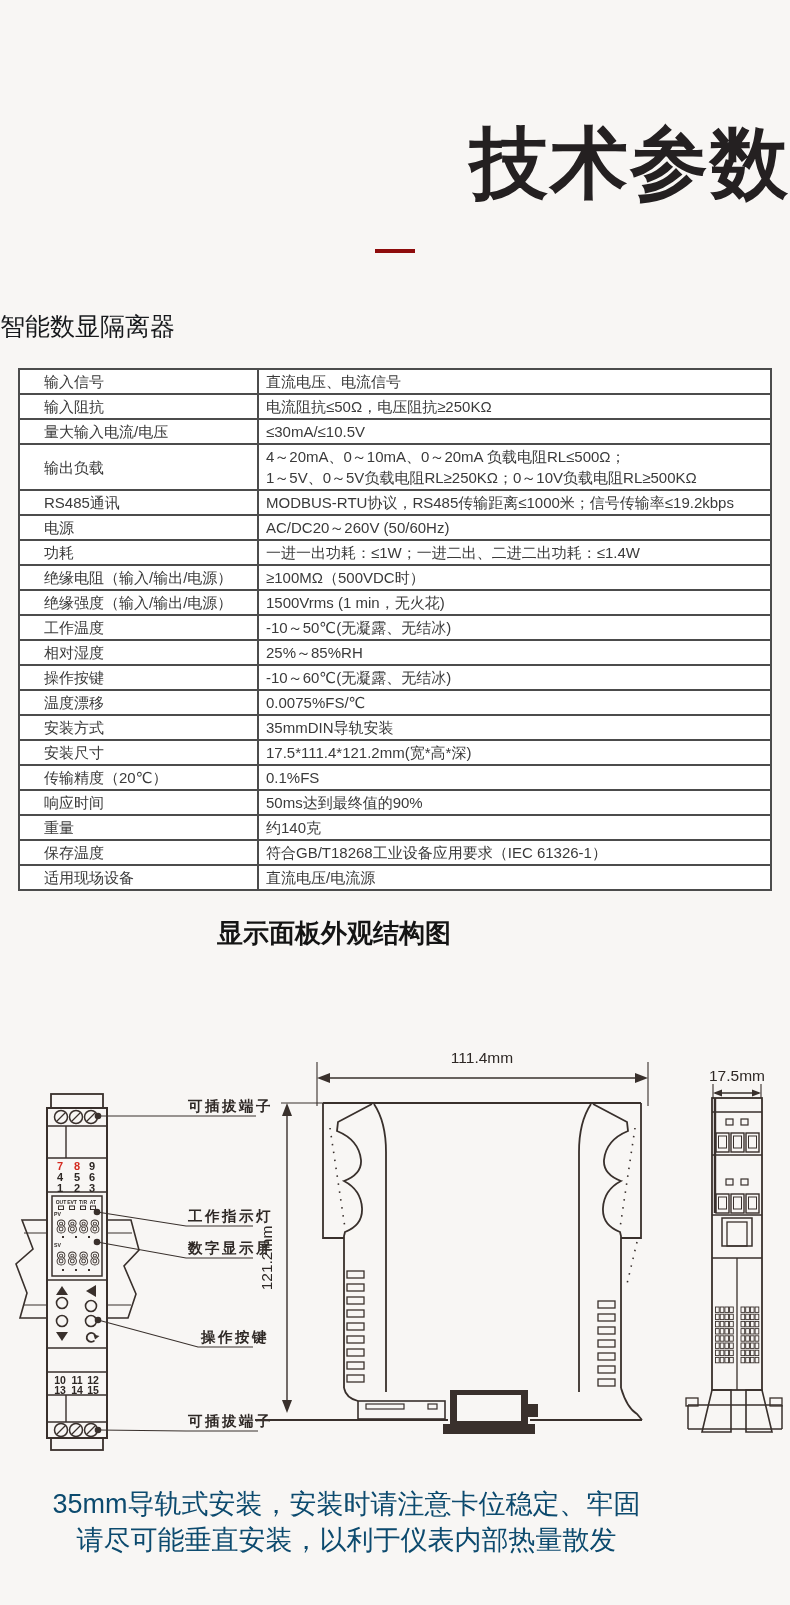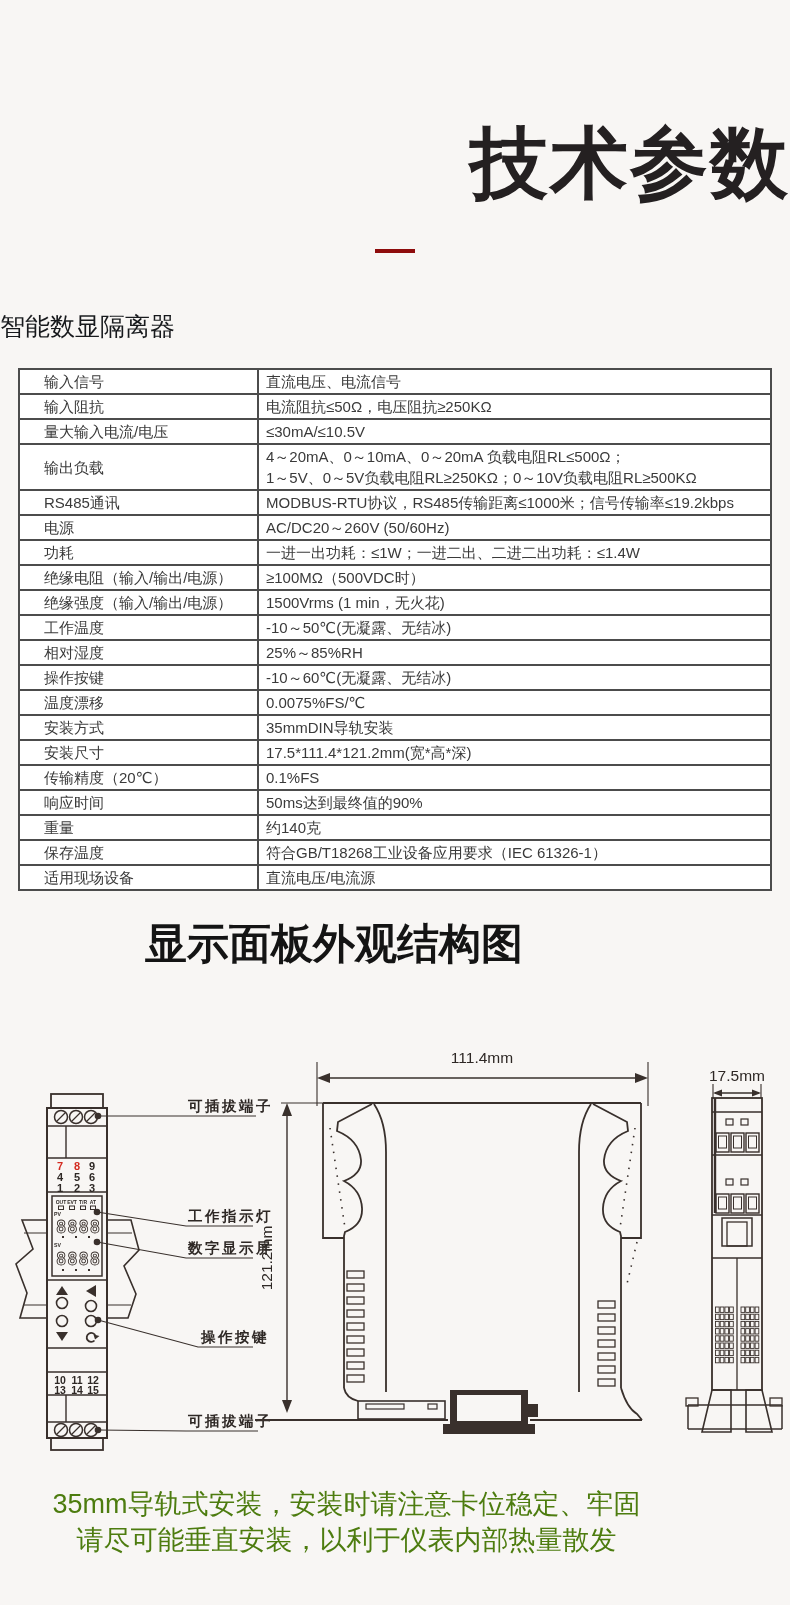--- a/index.html
+++ b/index.html
@@ -29,26 +29,26 @@
   }
   table.spec td{
     border:2px solid #4c4c4c;
     padding:1px 7px;line-height:21px;vertical-align:middle;
     overflow:hidden;white-space:nowrap;
   }
   table.spec td.lbl{width:206px;padding-left:24px;}
   table.spec td.val div{line-height:21px;}
   .section-title{
     position:absolute;top:916px;left:0;width:668px;margin:0;
-    text-align:center;font-size:42px;font-weight:800;color:#141414;
+    text-align:center;font-size:26px;font-weight:800;color:#141414;
   }
   svg.diagram{position:absolute;left:0;top:1040px;}
   .footer{
     position:absolute;top:1486px;left:0;width:693px;
-    text-align:center;font-size:27px;line-height:36px;font-weight:500;color:#4d7c0f;
+    text-align:center;font-size:27px;line-height:36px;font-weight:500;color:#0c4a6e;
   }
   .dline{stroke:#39302c;fill:none;}
   .dfill{fill:#39302c;stroke:none;}
   text.dtxt{fill:#2e2825;stroke:none;}
 </style>
 </head>
 <body>
 
 <div class="page">
 

